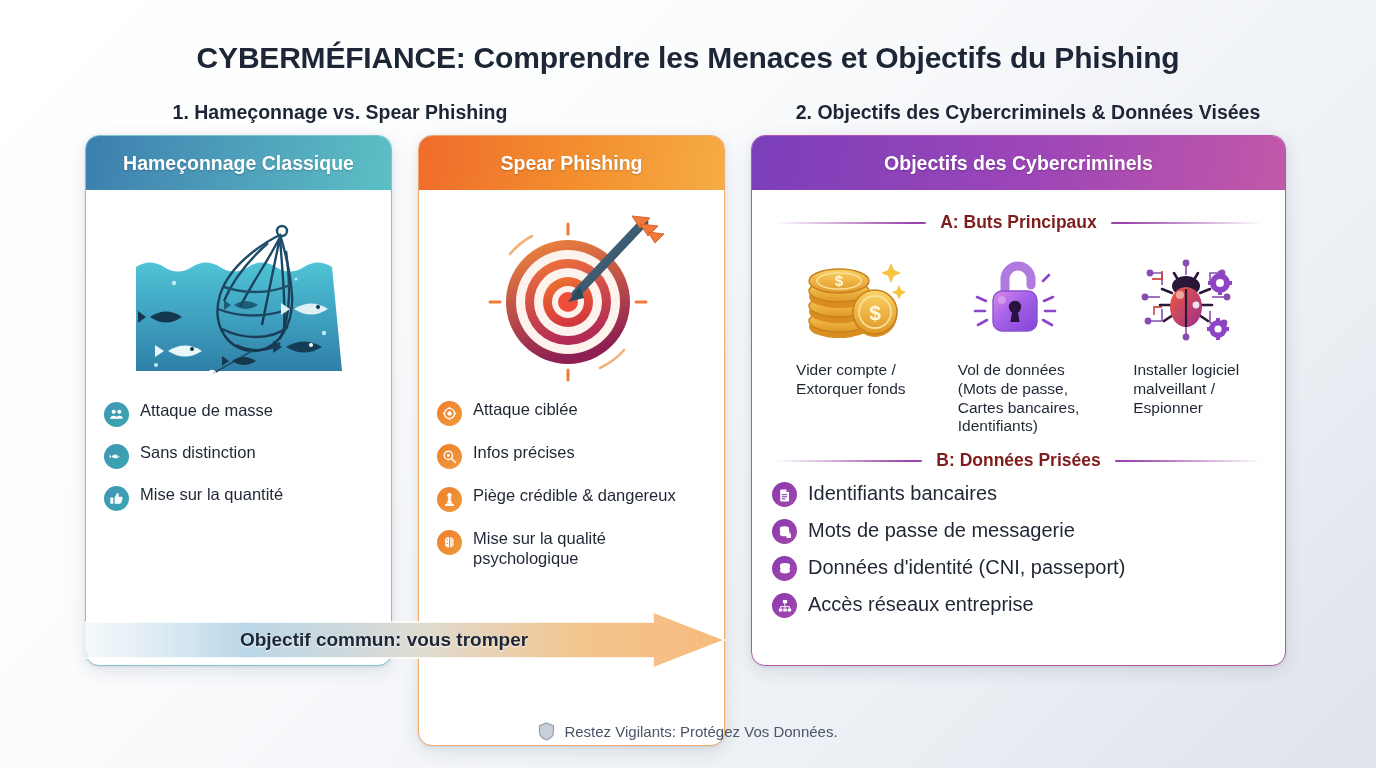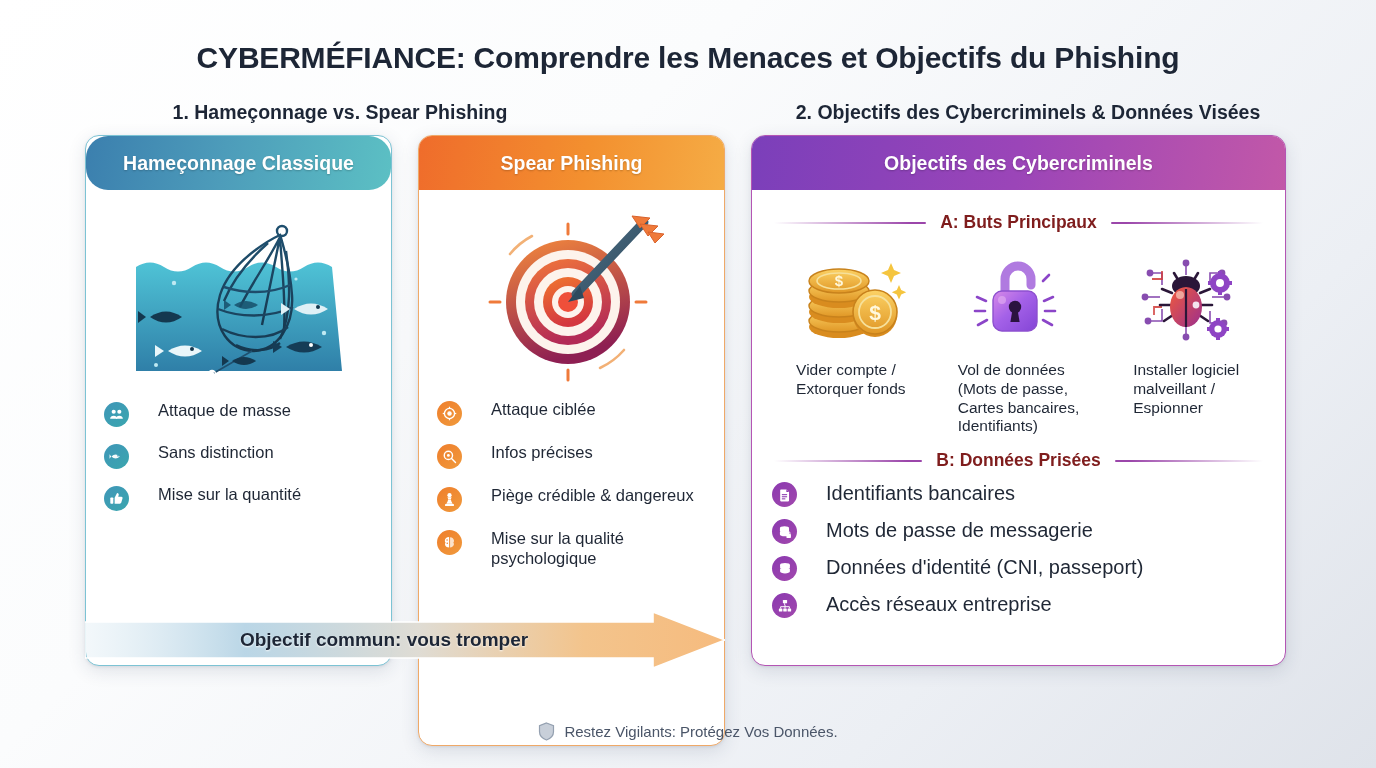--- a/index.html
+++ b/index.html
@@ -61,37 +61,37 @@
   .card-head {
     height: 54px;
     display: flex;
     align-items: center;
     justify-content: center;
     color: #fff;
     font-size: 19.5px;
     font-weight: bold;
     text-shadow: 0 1px 2px rgba(0,0,0,.22);
   }
-  .head-blue   { background: linear-gradient(100deg, #3b7fae 0%, #4d9cba 45%, #5cc0c4 100%); border-radius: 22px; }
+  .head-blue   { background: linear-gradient(100deg, #3b7fae 0%, #4d9cba 45%, #5cc0c4 100%); }
   .head-orange { background: linear-gradient(100deg, #ef6c2b 0%, #f3902f 55%, #f5ac45 100%); }
   .head-purple { background: linear-gradient(100deg, #7b3fba 0%, #9b45b8 50%, #c258a8 100%); }
 
   .card-body { padding: 14px 18px 0 18px; position: relative; height: calc(100% - 54px); }
 
   
   .illus { display: flex; align-items: center; justify-content: center; }
   .illus.net    { height: 175px; margin-top: 8px; }
   .illus.target { height: 180px; margin-top: 2px; }
 
   
   .bullets { margin-top: 14px; }
   .bullet {
     display: flex;
     align-items: flex-start;
-    gap: 29px;
+    gap: 11px;
     margin-bottom: 16px;
   }
   .bdot {
     width: 25px; height: 25px; flex: 0 0 25px;
     border-radius: 50%;
     display: flex; align-items: center; justify-content: center;
     margin-top: 1px;
   }
   .bdot.teal   { background: linear-gradient(140deg,#3f96b8,#3aa6ae); }
   .bdot.orange { background: linear-gradient(140deg,#ef7e2c,#f09a3c); }

